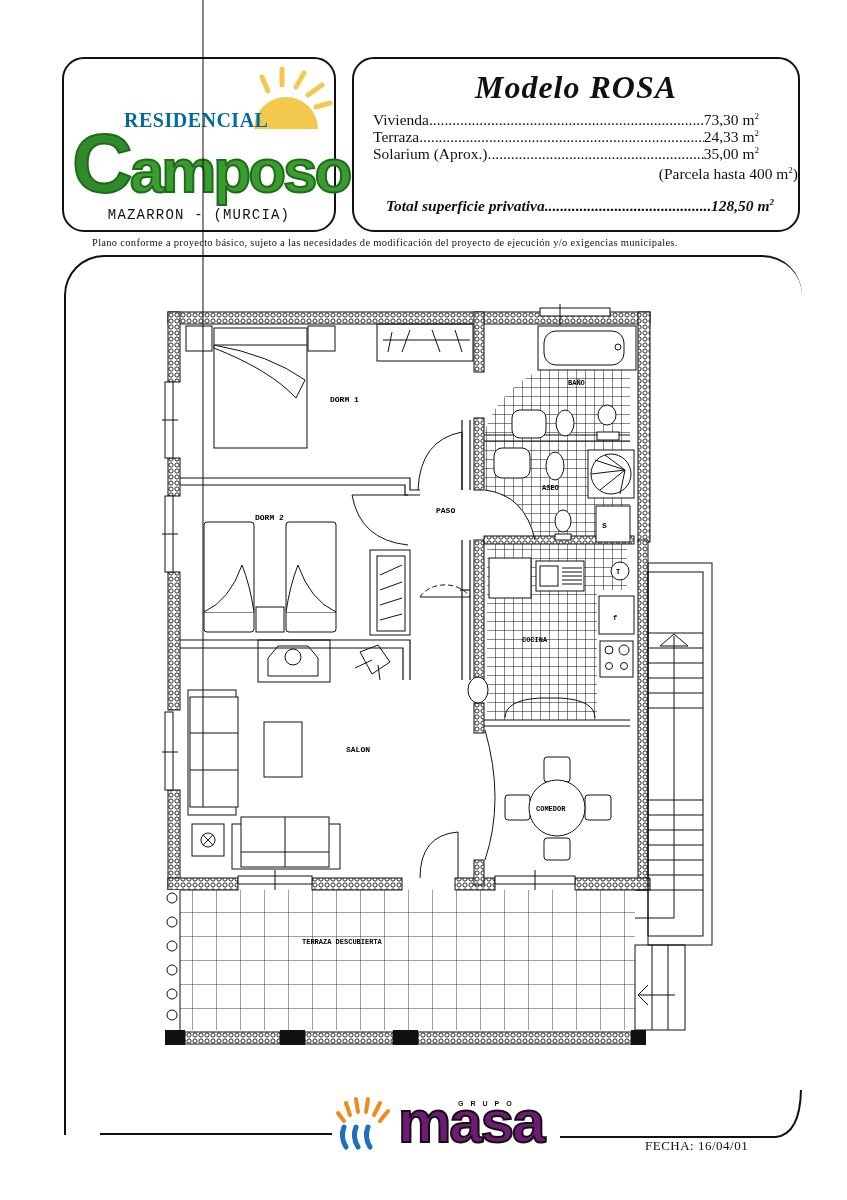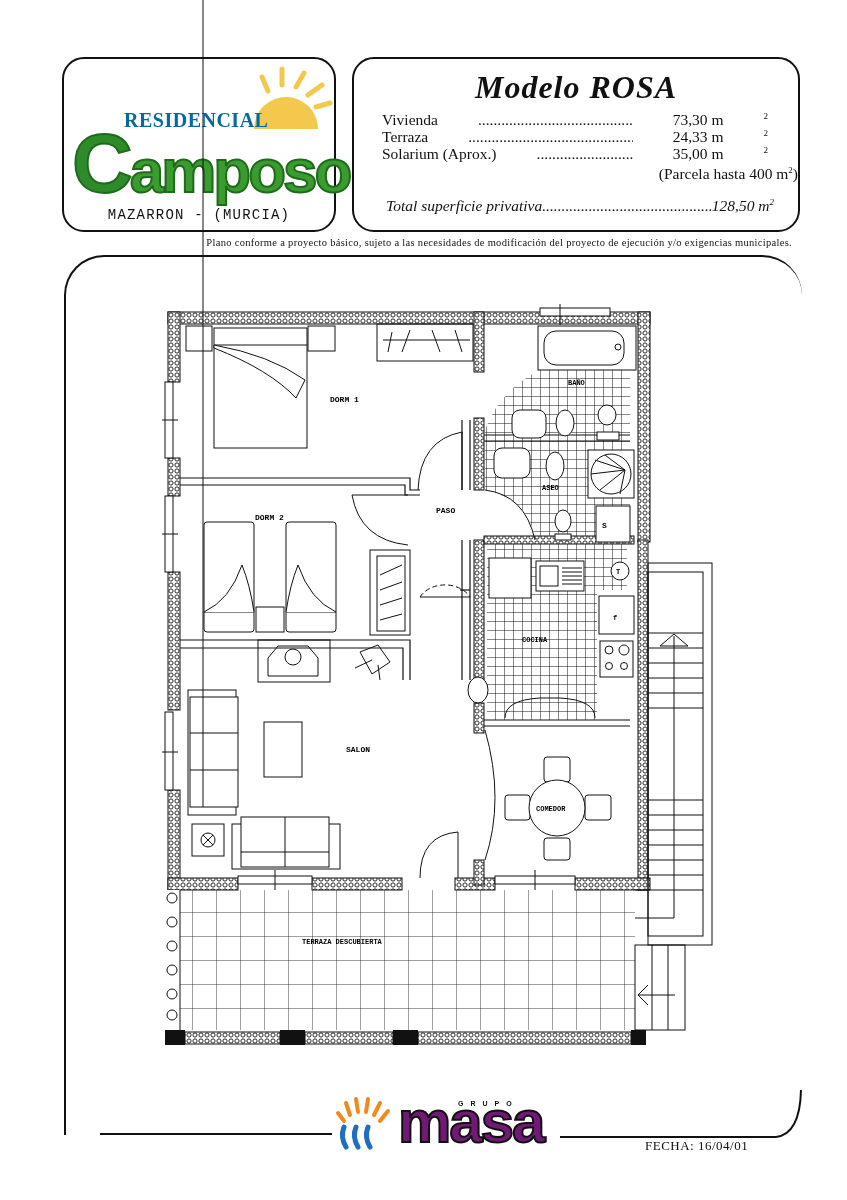--- a/index.html
+++ b/index.html
@@ -7,31 +7,31 @@
   .box { position:absolute; border:2px solid #111; border-radius:22px; background:#fff; box-sizing:border-box; }
   #logo-box { left:62px; top:57px; width:274px; height:175px; }
   #info-box { left:352px; top:57px; width:448px; height:175px; }
   #plan-box { left:64px; top:255px; width:738px; height:880px; border-bottom:none; border-radius:40px 40px 0 0; border-right:none; }
   .logo-residencial { position:absolute; left:60px; top:50px; font-family:"Liberation Serif", serif; font-weight:bold; color:#0369a1; font-size:20px; letter-spacing:0.5px; }
   .logo-camposol { position:absolute; left:8px; top:62px; font-family:"Liberation Sans", sans-serif; font-weight:900; font-size:62px; letter-spacing:-3px; color:#3a9c2e; -webkit-text-stroke:2px #1f6b1c; line-height:1; }
   .logo-camposol .c { font-size:84px; color:#2f8a2a; }
   .logo-sun { position:absolute; left:180px; top:6px; }
   .logo-location { position:absolute; left:0; right:0; top:148px; text-align:center; font-family:Liberation Mono, monospace; font-size:14px; letter-spacing:1.2px; }
   .model-title { position:absolute; left:0; right:0; top:10px; text-align:center; font-size:32px; font-style:italic; font-weight:bold; letter-spacing:1px; }
-  .area-row { position:absolute; left:28px; width:386px; font-size:15.5px; display:flex; white-space:nowrap; overflow:hidden;gap:40px; }
+  .area-row { position:absolute; left:19px; width:386px; font-size:15.5px; display:flex; white-space:nowrap; overflow:hidden; }
   .area-row .dots { flex:1; overflow:hidden; }
   .area-row .dots::before { content:"......................................................................................................."; }
   .area-row sup { font-size:9px; }
   .parcela { position:absolute; left:0; right:0; top:106px; text-align:right; font-size:15.5px; }
   .parcela sup { font-size:9px; }
-  .total-row { position:absolute; left:32px; width:388px; top:138px; font-size:15.5px; font-style:italic; font-weight:normal; display:flex; white-space:nowrap; overflow:hidden; }
+  .total-row { position:absolute; left:32px; width:388px; top:138px; font-size:15.5px; font-style:italic; font-weight:bold; display:flex; white-space:nowrap; overflow:hidden; }
   .total-row .dots { flex:1; overflow:hidden; }
   .total-row .dots::before { content:"......................................................................................................."; }
   .total-row sup { font-size:9px; }
-  .disclaimer { position:absolute; left:92px; top:237px; width:700px; text-align:right; font-size:10.5px; letter-spacing:0.3px; white-space:nowrap; }
+  .disclaimer { position:absolute; left:92px; top:237px; width:700px; text-align:left; font-size:10.5px; letter-spacing:0.3px; white-space:nowrap; }
   #plan-svg { position:absolute; left:0; top:0; }
   .footer-line { position:absolute; left:560px; top:1136px; width:216px; height:2px; background:#111; }
   .footer-line-left { position:absolute; left:100px; top:1133px; width:232px; height:2px; background:#111; }
   .fecha { position:absolute; left:645px; top:1138px; font-size:13px; letter-spacing:0.5px; }
   .masa-logo { position:absolute; left:334px; top:1095px; }
   .masa-grupo { position:absolute; left:458px; top:1100px; font-family:"Liberation Sans", sans-serif; font-size:7px; font-weight:bold; letter-spacing:7px; }
   .masa-text { position:absolute; left:398px; top:1092px; font-family:"Liberation Sans", sans-serif; font-weight:900; font-size:60px; color:#701a75; -webkit-text-stroke:2px #111; letter-spacing:-2px; line-height:1; }
   .room-label { font-family:"Liberation Mono", monospace; font-size:8px; font-weight:bold; }
 </style>
 </head>

